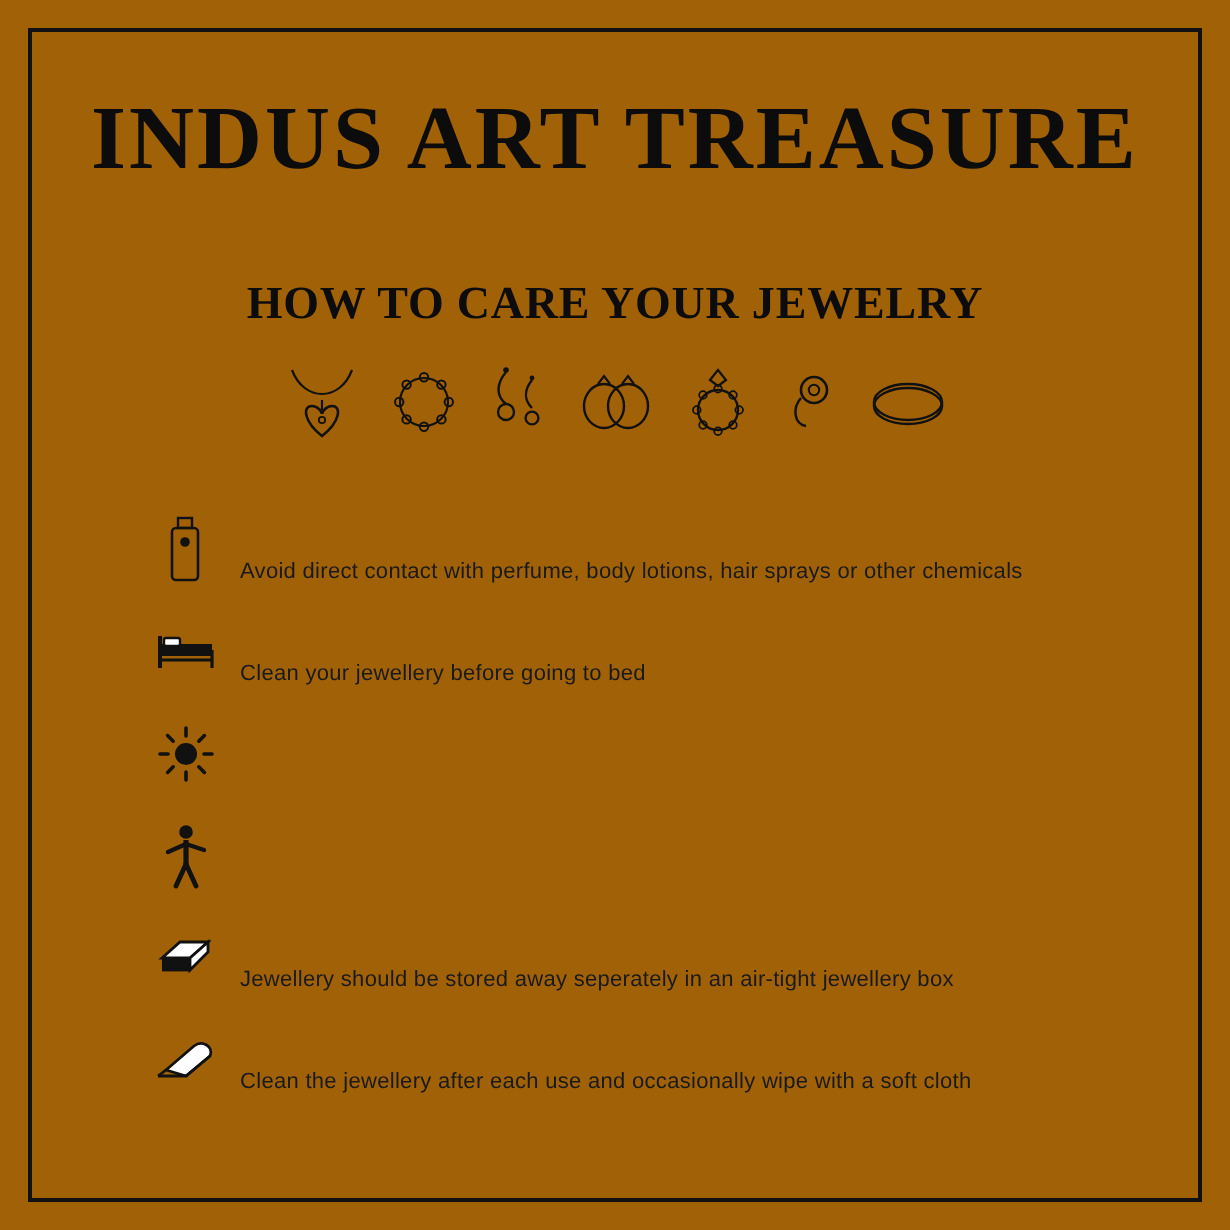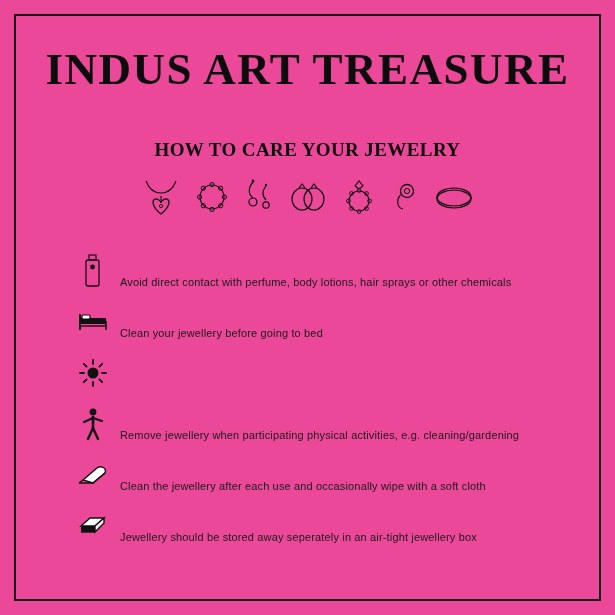--- a/index.html
+++ b/index.html
@@ -13,21 +13,21 @@
     font-family: "Liberation Sans", sans-serif;
     color: #111111;
     overflow: hidden;
   }
   .card {
     position: relative;
     box-sizing: border-box;
     width: 615px;
     height: 615px;
     padding: 14px;
-    background: #ec4899;
+    background: #a16207;
   }
   .frame {
     box-sizing: border-box;
     width: 100%;
     height: 100%;
     border: 2px solid #111111;
     padding: 16px 18px 10px 18px;
     display: flex;
     flex-direction: column;
     align-items: center;
@@ -40,21 +40,21 @@
     line-height: 1.05;
     text-align: center;
     margin-top: 14px;
     margin-bottom: 0;
     color: #0c0c0c;
     white-space: nowrap;
   }
   .section-title {
     font-family: "Liberation Serif", serif;
     font-weight: bold;
-    font-size: 19px;
+    font-size: 23px;
     letter-spacing: 0.4px;
     text-align: center;
     margin-top: 46px;
     color: #0c0c0c;
     white-space: nowrap;
   }
   .jewel-row {
     margin-top: 14px;
     display: flex;
     align-items: center;
@@ -239,42 +239,41 @@
         <span class="tip-icon">
           <svg width="24" height="34" viewBox="0 0 24 34">
             <circle cx="12" cy="5" r="3.4" fill="#111"></circle>
             <path d="M12 9 L12 21" stroke="#111" stroke-width="2.6"></path>
             <path d="M12 11 L3 15" stroke="#111" stroke-width="2.2" stroke-linecap="round"></path>
             <path d="M12 11 L21 14" stroke="#111" stroke-width="2.2" stroke-linecap="round"></path>
             <path d="M12 21 L7 32" stroke="#111" stroke-width="2.4" stroke-linecap="round"></path>
             <path d="M12 21 L17 32" stroke="#111" stroke-width="2.4" stroke-linecap="round"></path>
           </svg>
         </span>
-        <span class="tip-text">Remove jewellery when participating physical activities, e.g. cleaning/gardening</span>
-      </div>
-
-      <div class="tip">
-        <span class="tip-icon">
-          <svg width="32" height="22" viewBox="0 0 32 22">
-            <path d="M6 16 L20 4 C 24 1, 30 4, 28 9 L16 19 Z" fill="#fff" stroke="#111" stroke-width="1.4"></path>
-            <path d="M2 19 L16 19 L28 9" fill="none" stroke="#111" stroke-width="1.4"></path>
-            <path d="M2 19 L6 16" fill="none" stroke="#111" stroke-width="1.4"></path>
-          </svg>
-        </span>
-        <span class="tip-text">Clean the jewellery after each use and occasionally wipe with a soft cloth</span>
       </div>
 
       <div class="tip">
         <span class="tip-icon">
           <svg width="30" height="24" viewBox="0 0 30 24">
             <path d="M3 18 L3 12 L17 12 L17 18 Z" fill="#111"></path>
             <path d="M3 12 L12 4 L26 4 L17 12 Z" fill="#fff" stroke="#111" stroke-width="1.4"></path>
             <path d="M17 12 L26 4 L26 9 L17 18 Z" fill="#fff" stroke="#111" stroke-width="1.4"></path>
             <path d="M3 18 L17 18" stroke="#111" stroke-width="1.4"></path>
           </svg>
         </span>
         <span class="tip-text">Jewellery should be stored away seperately in an air-tight jewellery box</span>
       </div>
 
+      <div class="tip">
+        <span class="tip-icon">
+          <svg width="32" height="22" viewBox="0 0 32 22">
+            <path d="M6 16 L20 4 C 24 1, 30 4, 28 9 L16 19 Z" fill="#fff" stroke="#111" stroke-width="1.4"></path>
+            <path d="M2 19 L16 19 L28 9" fill="none" stroke="#111" stroke-width="1.4"></path>
+            <path d="M2 19 L6 16" fill="none" stroke="#111" stroke-width="1.4"></path>
+          </svg>
+        </span>
+        <span class="tip-text">Clean the jewellery after each use and occasionally wipe with a soft cloth</span>
+      </div>
+
     </div>
 
   </div>
 </div>
 
 </body></html>

